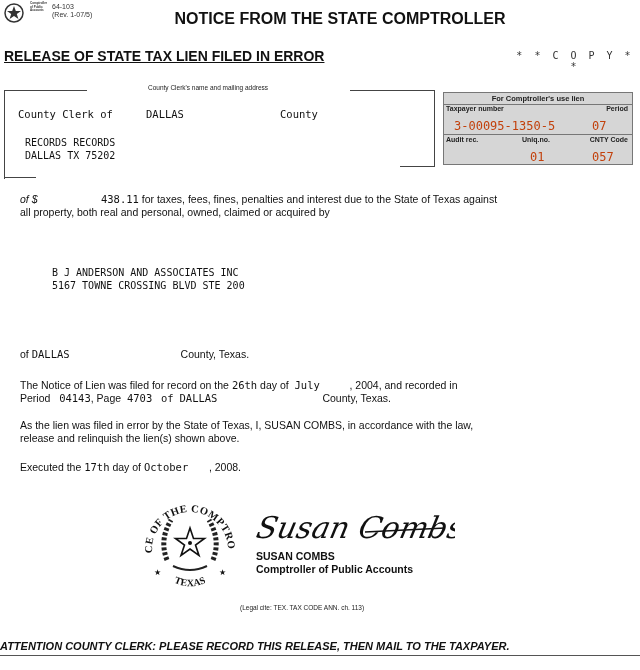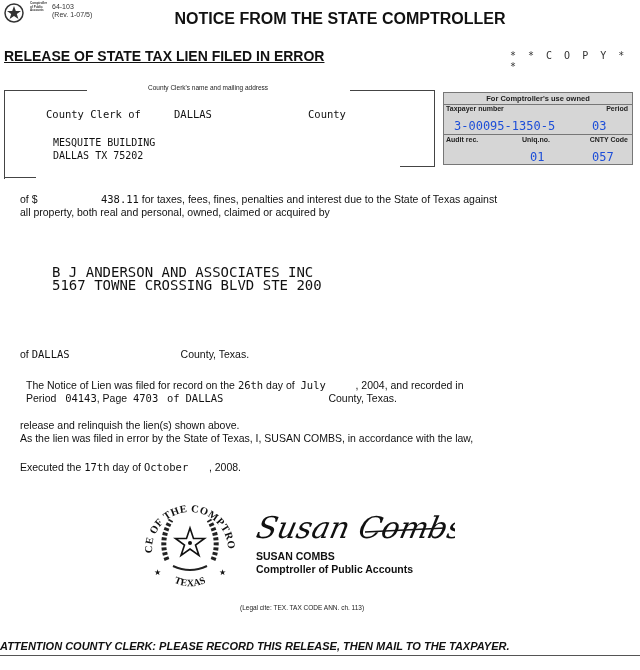--- a/index.html
+++ b/index.html
@@ -7,28 +7,28 @@
     width: 640px; height: 670px; background: #ffffff; position: relative; overflow: hidden;
     font-family: "Liberation Sans", sans-serif; color: #111;
   }
   .abs { position: absolute; }
   .mono { font-family: "DejaVu Sans Mono", "Liberation Mono", monospace; }
   .logo { left: 4px; top: 3px; width: 26px; height: 20px; }
   .logo-text { left: 30px; top: 2px; font-size: 4px; line-height: 4.5px; font-weight: bold; width: 14px; color:#333; }
   .formno { left: 52px; top: 3px; font-size: 7px; line-height: 8px; color: #333; }
   .title { left: 0; width: 640px; top: 10px; text-align: center; font-weight: bold; font-size: 16px; padding-left: 40px; box-sizing: border-box; }
   .subtitle { left: 4px; top: 48px; font-weight: bold; font-size: 14px; text-decoration: underline; }
-  .copy { left: 510px; top: 50px; font-size: 10px; letter-spacing: 3px; color: #333; }
+  .copy { left: 510px; top: 50px; font-size: 10px; letter-spacing: 3px; color: #333; text-align: center; }
   .addr-caption { left: 148px; top: 84px; font-size: 6.5px; color: #222; }
   .bracket { position: absolute; border-color: #444; border-style: solid; }
-  .addr-line { font-size: 10.5px; margin-left: 28px; }
+  .addr-line { font-size: 10.5px; }
   .cbox { left: 443px; top: 92px; width: 190px; height: 73px; background: #d6d6d6; border: 1px solid #777; box-sizing: border-box; }
   .cbox .hdr { position: absolute; left: 0; top: 0; width: 100%; text-align: center; font-size: 7.5px; font-weight: bold; border-bottom: 1px solid #777; height: 11px; line-height: 11px; color: #222; }
   .cbox .lbl { position: absolute; font-size: 7px; font-weight: bold; color: #222; }
-  .cbox .val { position: absolute; font-size: 12px; color: #1d4ed8; }
+  .cbox .val { position: absolute; font-size: 12px; color: #c2410c; }
   .cbox .divider { position: absolute; left: 0; width: 100%; border-top: 1px solid #777; }
   .para { left: 20px; font-size: 10.5px; line-height: 12.5px; width: 610px; }
   .seal { left: 137px; top: 490px; width: 106px; height: 106px; }
   .sig { left: 255px; top: 500px; width: 200px; height: 50px; }
   .signame { left: 256px; top: 550px; font-weight: bold; font-size: 10.5px; line-height: 13px; }
   .legal { left: 240px; top: 604px; font-size: 6.5px; color: #222; }
   .attention { left: 0; width: 640px; top: 640px; font-weight: bold; font-style: italic; font-size: 11px; }
   .bottom-rule { left: 0; top: 655px; width: 640px; border-top: 1px solid #555; }
 </style>
 </head>
@@ -49,80 +49,80 @@
 
 <div class="abs addr-caption">County Clerk's name and mailing address</div>
 <div class="bracket" style="left:4px;top:90px;width:82px;height:88px;border-width:1px 0 0 1px;"></div>
 <div class="bracket" style="left:4px;top:165px;width:32px;height:12px;border-width:0 0 1px 0;"></div>
 <div class="bracket" style="left:350px;top:90px;width:84px;height:75px;border-width:1px 1px 0 0;"></div>
 <div class="bracket" style="left:400px;top:165px;width:34px;height:1px;border-width:0 1px 1px 0;"></div>
 
 <div class="abs addr-line mono" style="left:18px;top:108px;">County Clerk of</div>
 <div class="abs addr-line mono" style="left:146px;top:108px;">DALLAS</div>
 <div class="abs addr-line mono" style="left:280px;top:108px;">County</div>
-<div class="abs addr-line mono" style="left:25px;top:137px;font-size:10px;">MESQUITE BUILDING</div>
+<div class="abs addr-line mono" style="left:25px;top:137px;font-size:10px;">RECORDS RECORDS</div>
 <div class="abs addr-line mono" style="left:25px;top:150px;font-size:10px;">DALLAS TX 75202</div>
 
 <div class="abs cbox">
-  <div class="hdr">For Comptroller's use owned</div>
+  <div class="hdr">For Comptroller's use lien</div>
   <div class="lbl" style="left:2px;top:12px;">Taxpayer number</div>
   <div class="lbl" style="right:4px;top:12px;">Period</div>
   <div class="val mono" style="left:10px;top:26px;">3-00095-1350-5</div>
-  <div class="val mono" style="left:148px;top:26px;">03</div>
+  <div class="val mono" style="left:148px;top:26px;">07</div>
   <div class="divider" style="top:41px;"></div>
   <div class="lbl" style="left:2px;top:43px;">Audit rec.</div>
   <div class="val mono" style="left:10px;top:57px;"></div>
   <div class="lbl" style="left:78px;top:43px;">Uniq.no.</div>
   <div class="val mono" style="left:86px;top:57px;">01</div>
   <div class="lbl" style="right:4px;top:43px;">CNTY Code</div>
   <div class="val mono" style="left:148px;top:57px;">057</div>
 </div>
 
 <div class="abs para" style="top:193px;">
   <div>
-    <span style="display:inline-block;width:78px;">of $</span>
+    <span style="display:inline-block;width:78px;font-style:italic;">of $</span>
     <span class="mono">438.11</span>
     <span>for taxes, fees, fines, penalties and interest due to the State of Texas against</span>
   </div>
   <div>all property, both real and personal, owned, claimed or acquired by</div>
 </div>
 
-<div class="abs mono" style="left:52px;top:266px;font-size:14px;line-height:13px;">
+<div class="abs mono" style="left:52px;top:266px;font-size:10px;line-height:13px;">
   <div>B J ANDERSON AND ASSOCIATES INC</div>
   <div>5167 TOWNE CROSSING BLVD STE 200</div>
 </div>
 
 <div class="abs para" style="top:348px;">
   <span>of</span>
   <span class="mono" style="display:inline-block;width:146px;">DALLAS</span>
   <span>County, Texas.</span>
 </div>
 
-<div class="abs para" style="top:379px;margin-left:6px;">
+<div class="abs para" style="top:379px;">
   <div>
     <span>The Notice of Lien was filed for record on the</span>
     <span class="mono">26th</span>
     <span>day of</span>&nbsp;
     <span class="mono" style="display:inline-block;width:52px;">July</span>
     <span>,</span>
     <span>2004</span><span>, and recorded in</span>
   </div>
   <div>
     <span>Period</span>&nbsp;&nbsp;
     <span class="mono">04143</span><span>, Page</span>&nbsp;
     <span class="mono">4703</span>&nbsp;&nbsp;
     <span class="mono">of</span>&nbsp;
     <span class="mono" style="display:inline-block;width:140px;">DALLAS</span>
     <span>County, Texas.</span>
   </div>
 </div>
 
 <div class="abs para" style="top:419px;">
+  <div>As the lien was filed in error by the State of Texas, I, SUSAN COMBS, in accordance with the law,</div>
   <div>release and relinquish the lien(s) shown above.</div>
-  <div>As the lien was filed in error by the State of Texas, I, SUSAN COMBS, in accordance with the law,</div>
 </div>
 
 <div class="abs para" style="top:461px;">
   <span>Executed the</span>
   <span class="mono">17th</span>
   <span>day of</span>
   <span class="mono" style="display:inline-block;width:62px;">October</span>
   <span>, 2008.</span>
 </div>
 

